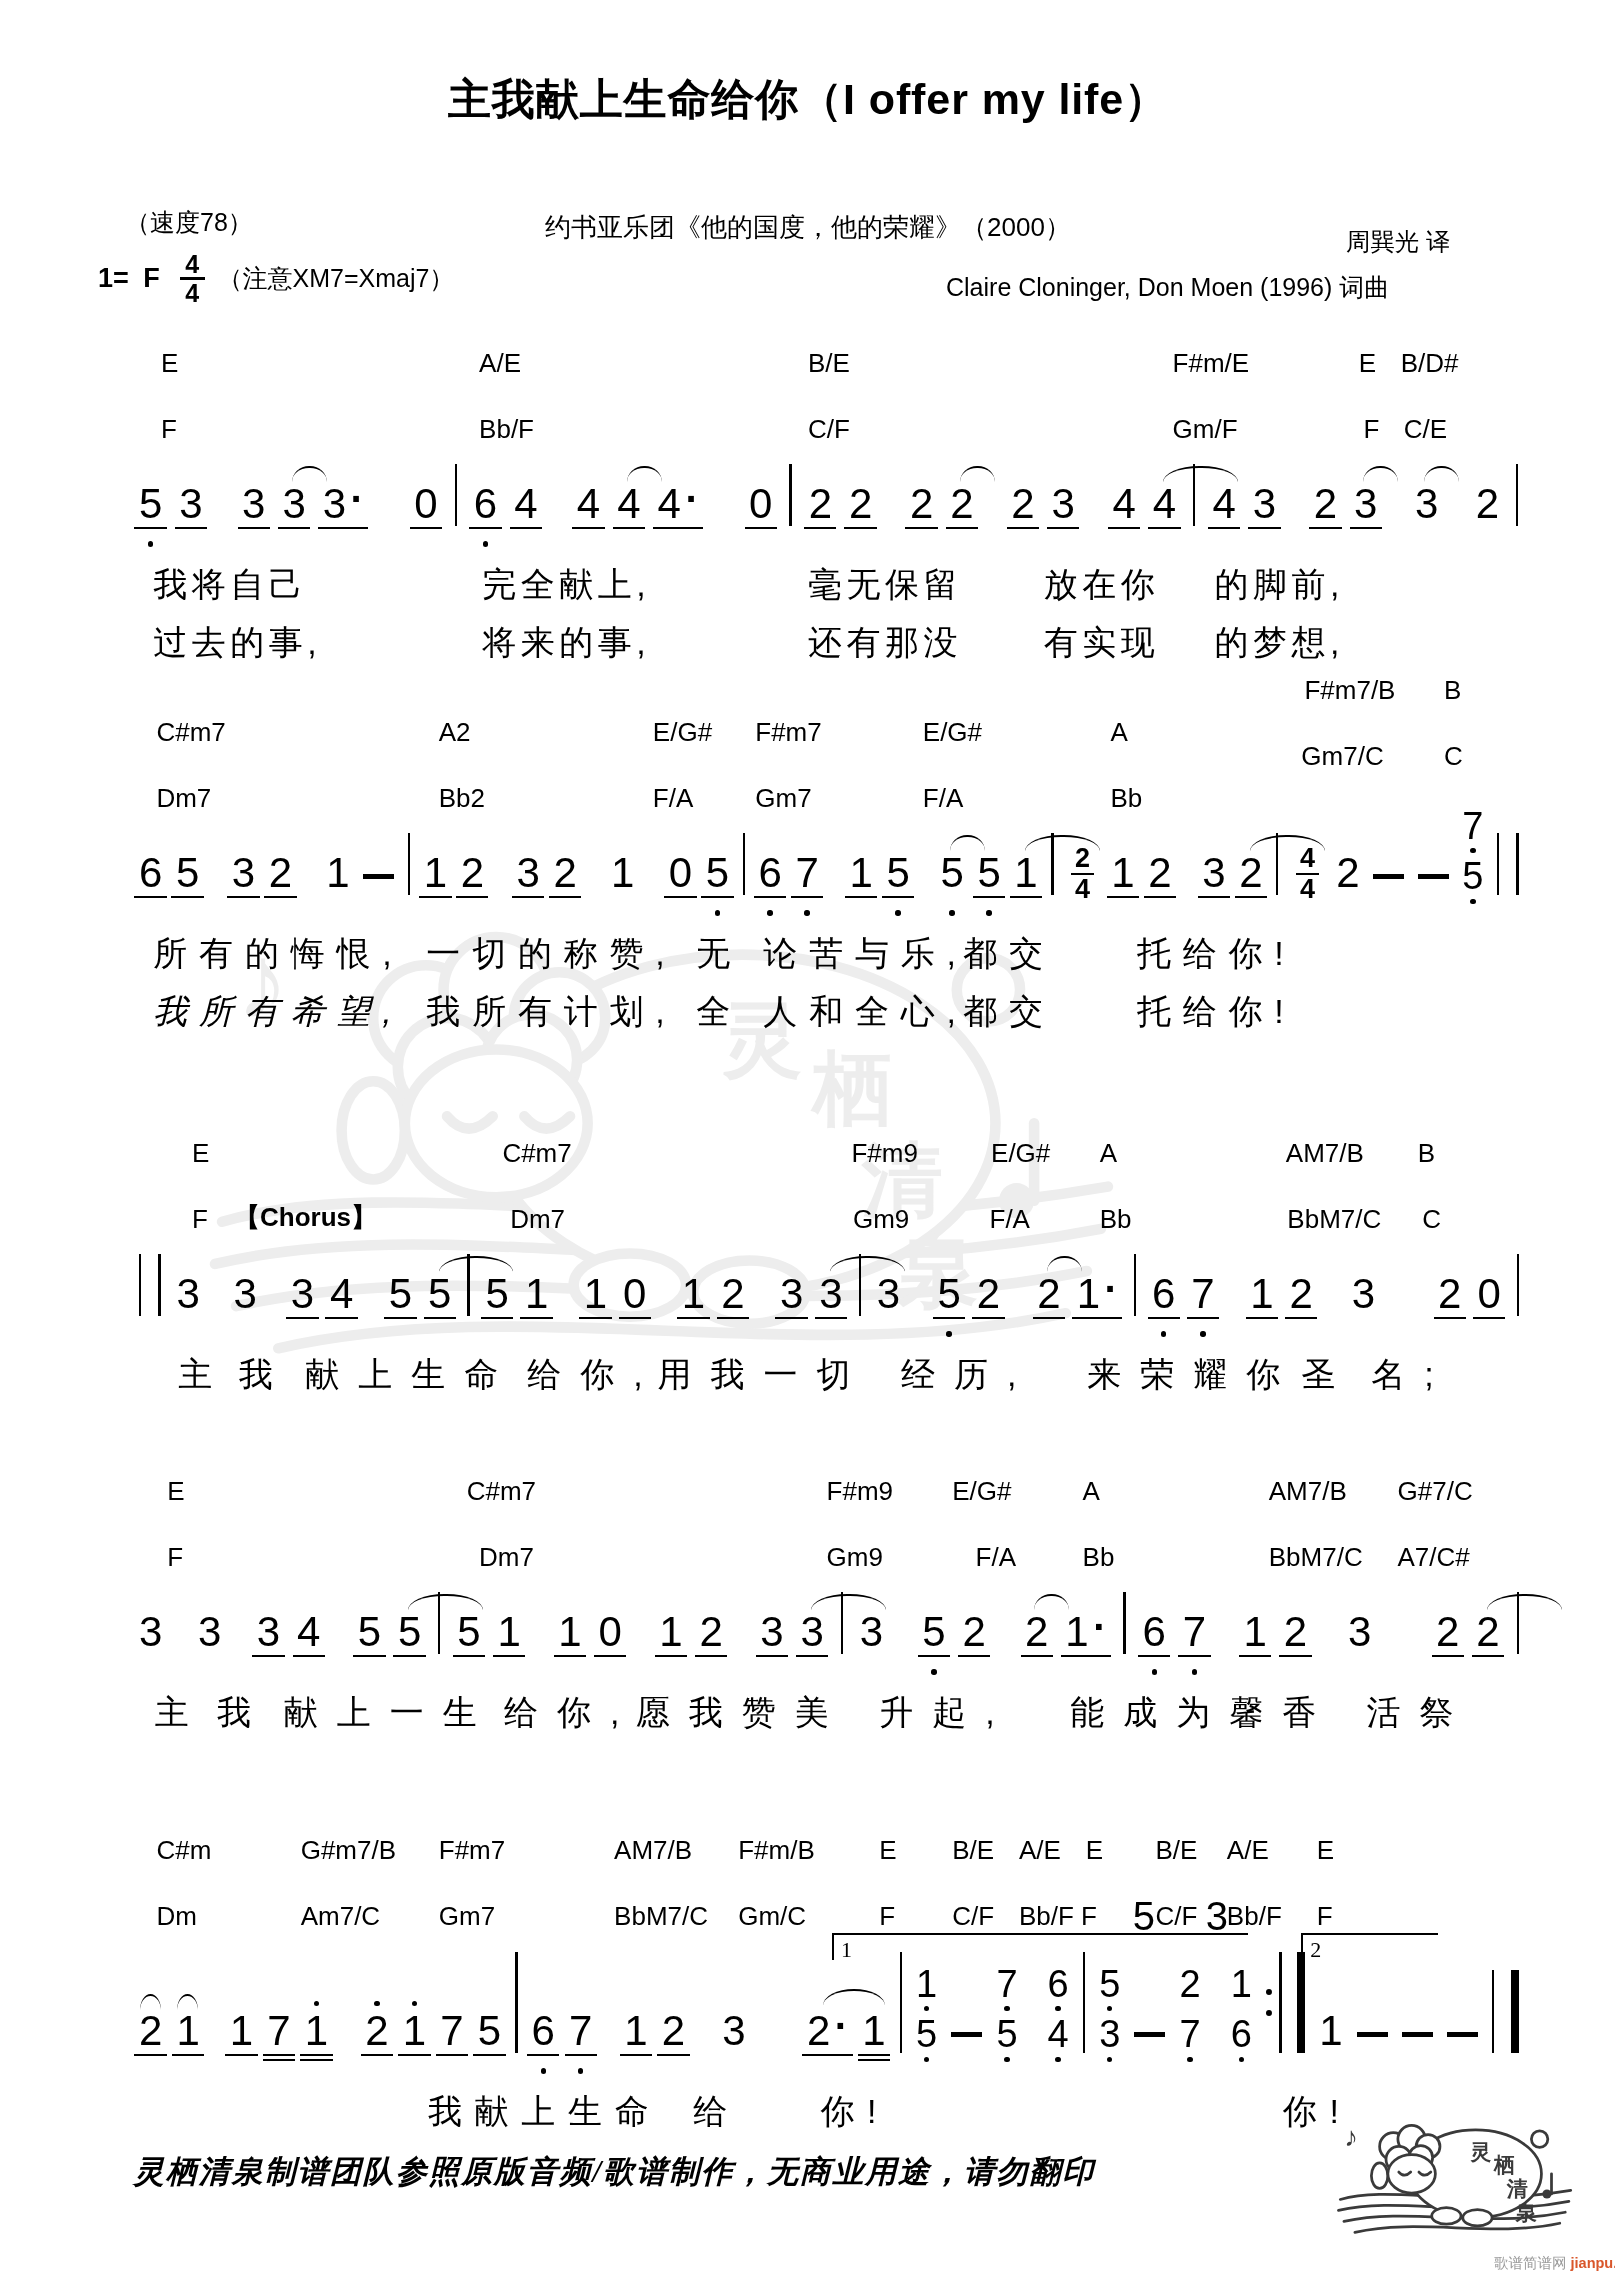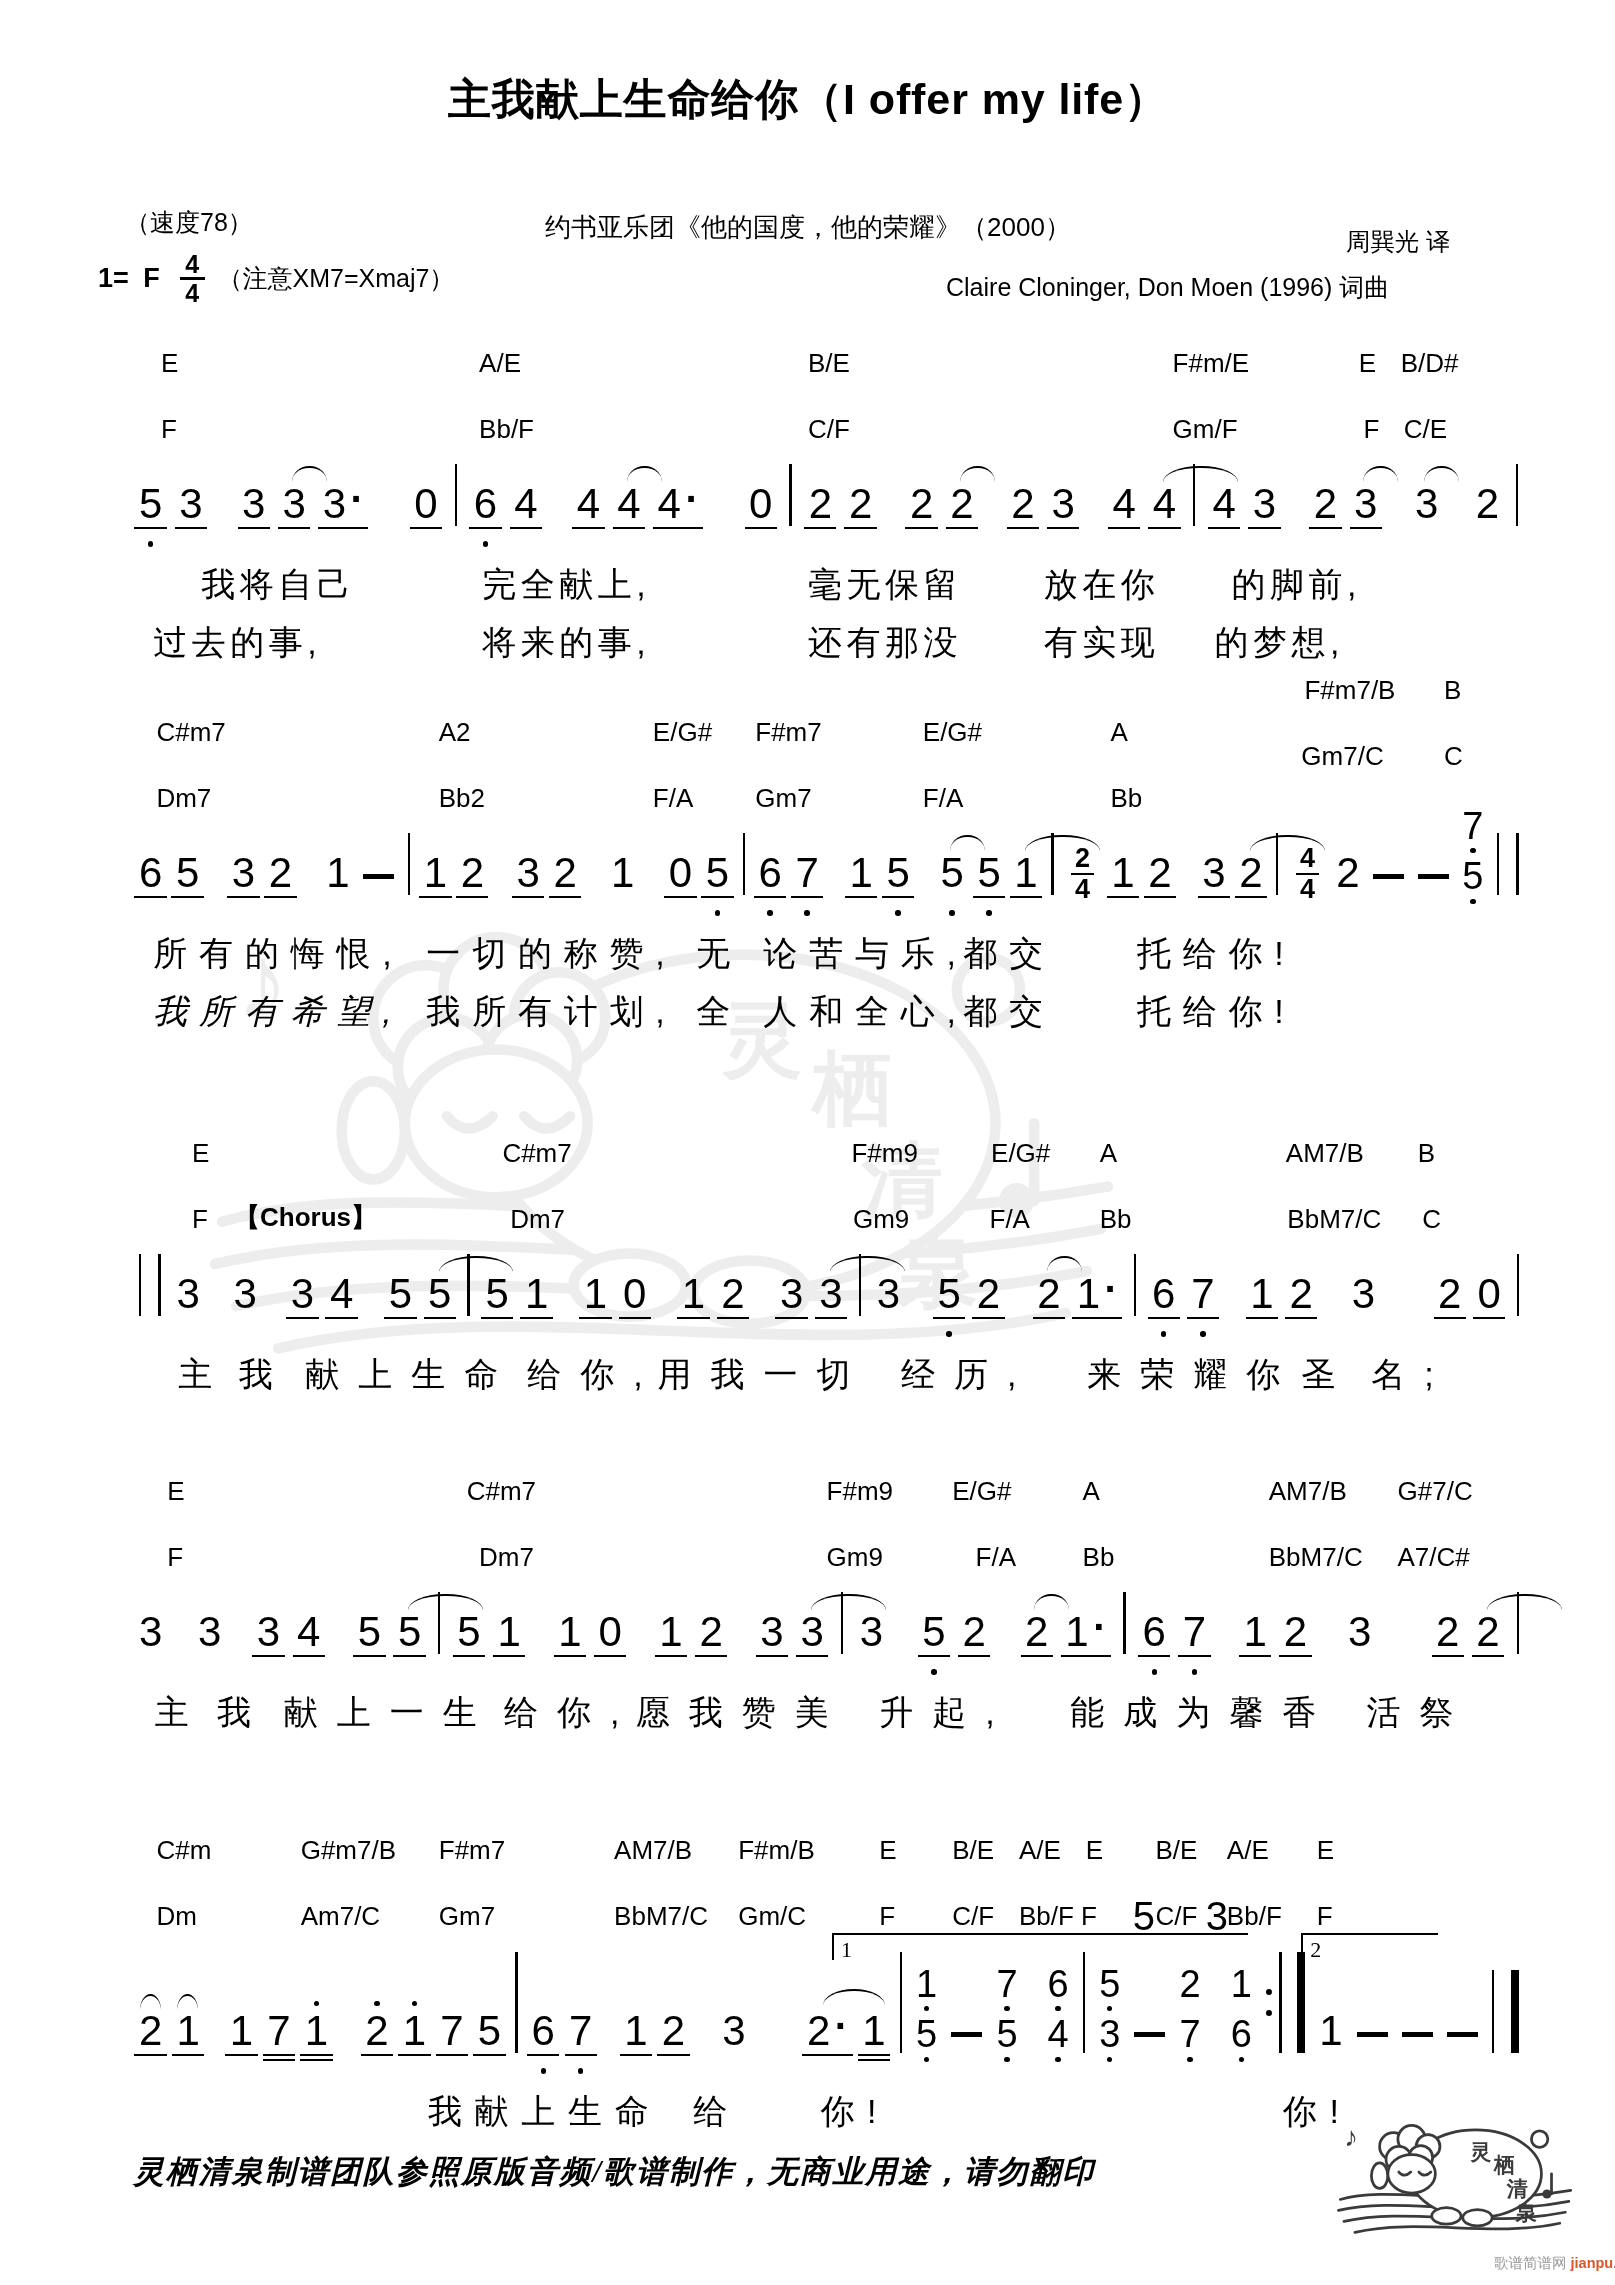--- a/index.html
+++ b/index.html
@@ -332,25 +332,25 @@
               <div class="lod"></div>
             </div>
             <div class="tok bar bar-s">
               <div class="brow">
                 <div class="bline"></div>
               </div>
               <div class="bfill"></div>
             </div>
           </div>
           <div class="lyr">
-            <span class="lrun" style="left: 7.8%; letter-spacing: 4.5px; margin-left: 48px;">我将自己</span>
+            <span class="lrun" style="left: 7.8%; letter-spacing: 4.5px;">我将自己</span>
             <span class="lrun" style="left: 29%; letter-spacing: 4.5px;">完全献上,</span>
             <span class="lrun" style="left: 50%; letter-spacing: 4.5px;">毫无保留</span>
             <span class="lrun" style="left: 65.2%; letter-spacing: 4.5px;">放在你</span>
-            <span class="lrun" style="left: 76.2%; letter-spacing: 4.5px; margin-left: 17px;">的脚前,</span>
+            <span class="lrun" style="left: 76.2%; letter-spacing: 4.5px;">的脚前,</span>
           </div>
           <div class="lyr">
             <span class="lrun" style="left: 7.8%; letter-spacing: 4.5px;">过去的事,</span>
             <span class="lrun" style="left: 29%; letter-spacing: 4.5px;">将来的事,</span>
             <span class="lrun" style="left: 50%; letter-spacing: 4.5px;">还有那没</span>
             <span class="lrun" style="left: 65.2%; letter-spacing: 4.5px;">有实现</span>
             <span class="lrun" style="left: 76.2%; letter-spacing: 4.5px;">的梦想,</span>
           </div>
         </div>
         <div class="system sys2" style="top: 706px;">

